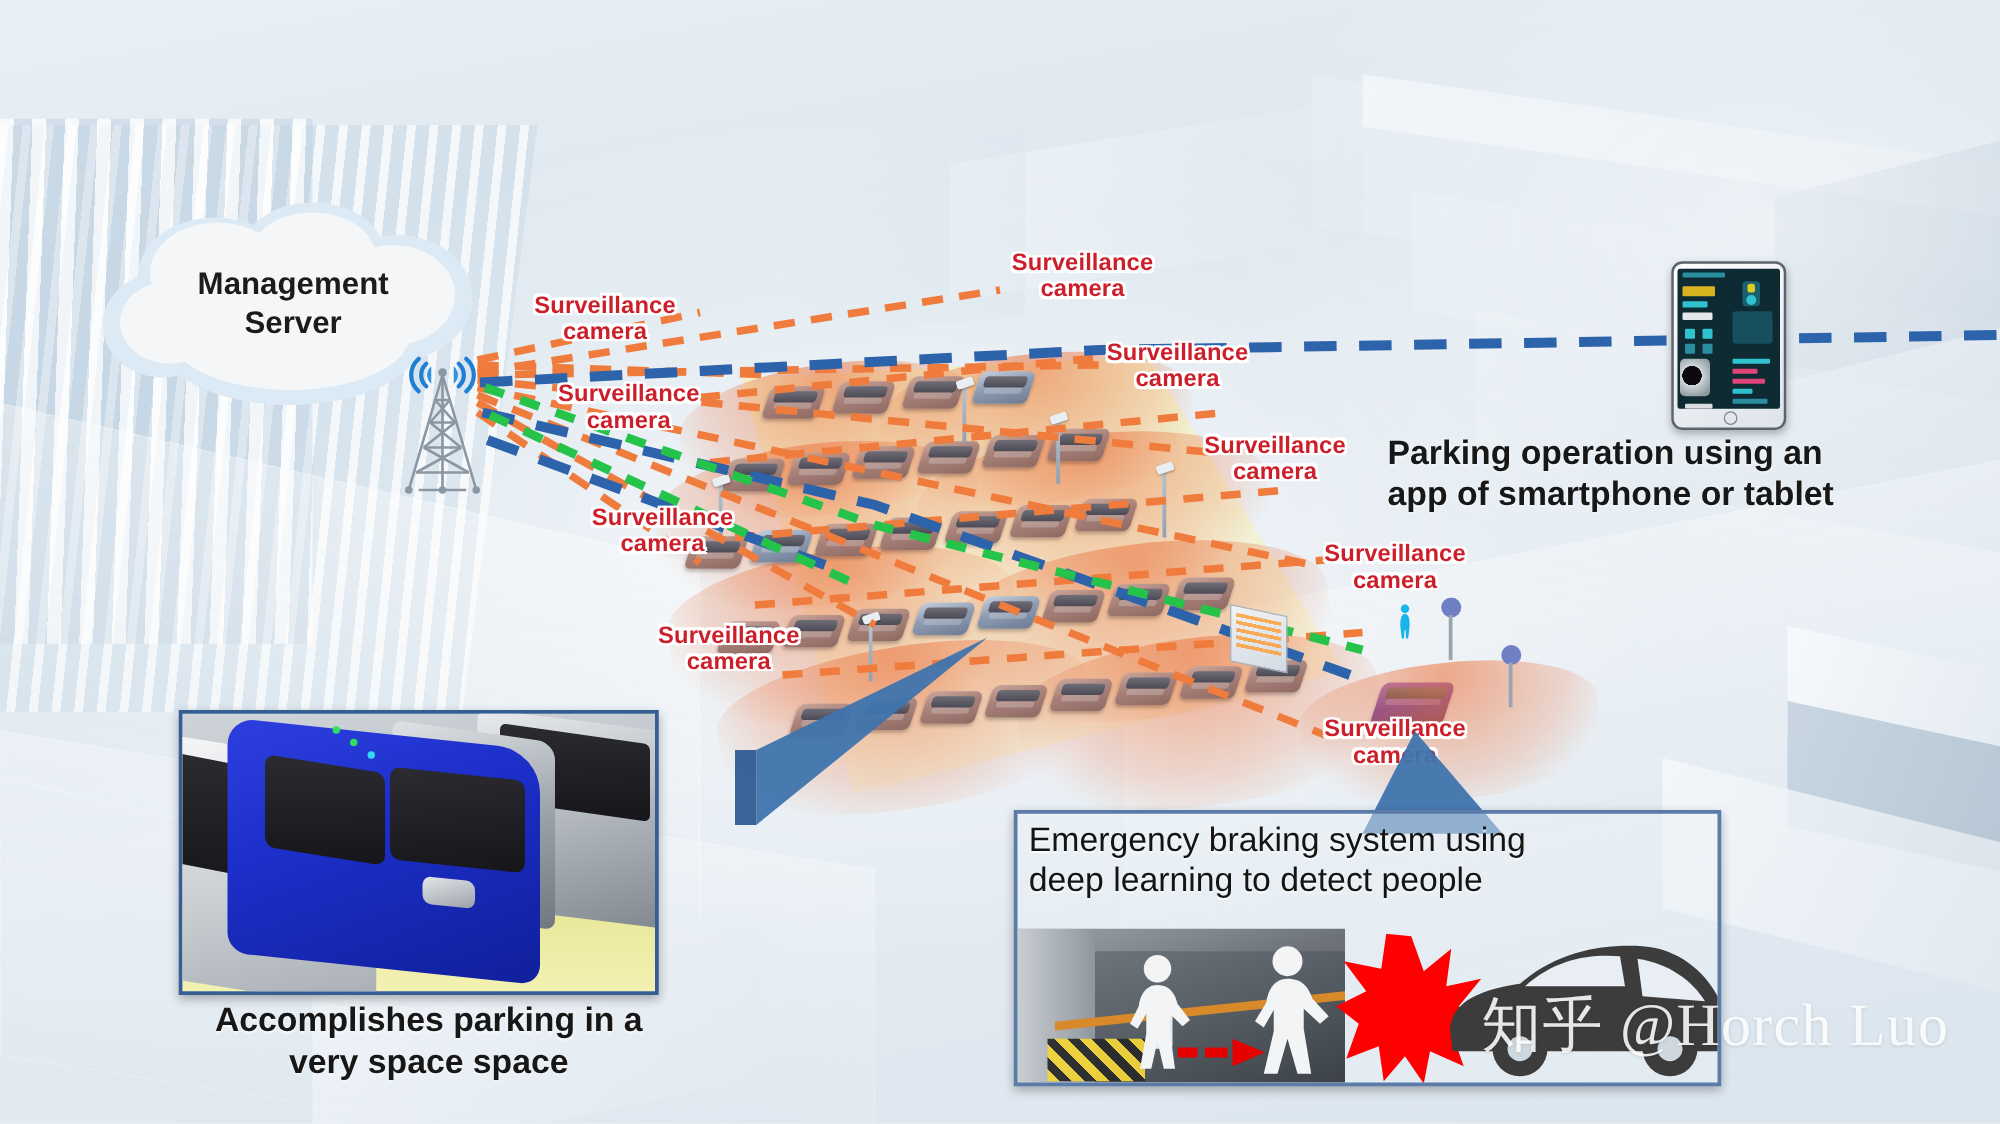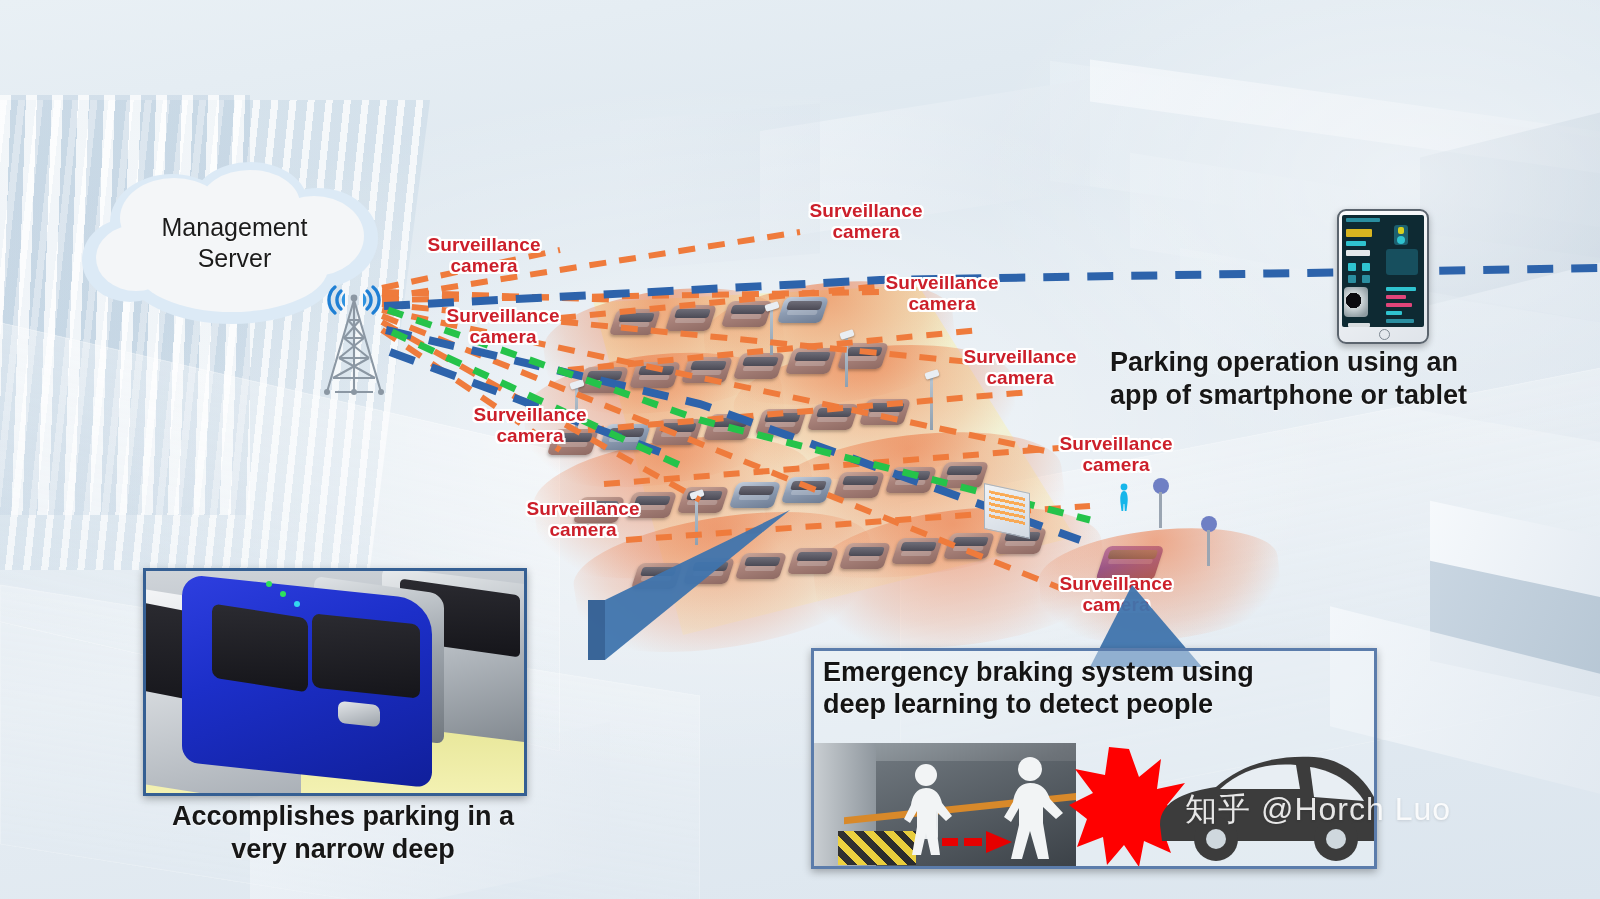--- a/index.html
+++ b/index.html
@@ -75,21 +75,21 @@
     text-shadow:0 1px 2px rgba(0,0,0,.35);
     white-space:pre-line;
   }
 
   
   #cloud{position:absolute;left:82px;top:160px;width:305px;height:170px;}
   #cloud svg{position:absolute;inset:0;}
   #cloud .label{
     position:absolute;left:0;right:0;top:52px;
     text-align:center;
-    font-size:25px;font-weight:normal;color:#1b1b1b;
+    font-size:25px;font-weight:bold;color:#1b1b1b;
     line-height:1.22;white-space:pre-line;
     text-shadow:0 1px 1px rgba(255,255,255,.9);
   }
 
   
   #tower{position:absolute;left:305px;top:282px;width:98px;height:115px;}
 
   
   #lot{position:absolute;left:515px;top:285px;width:560px;height:350px;}
   .lotfloor{
@@ -182,41 +182,41 @@
   #inset-left{left:143px;top:568px;width:378px;height:222px;}
   .lp-floor{position:absolute;left:0;bottom:0;width:100%;height:30%;
             background:linear-gradient(180deg,#e8e79a,#f3f1b2);}
   .lp-car{position:absolute;border-radius:9px 14px 8px 8px;}
   .lp-glass{position:absolute;background:linear-gradient(170deg,#2b2b31,#15151a);border-radius:5px;}
 
   
   #inset-right{left:811px;top:648px;width:560px;height:215px;border:3px solid #5b7cab;background:rgba(236,241,246,.45);}
   #inset-right .hdr{
     position:absolute;left:9px;top:6px;right:6px;
-    font-size:27px;font-weight:bold;color:#141414;line-height:1.18;
+    font-size:27px;font-weight:normal;color:#141414;line-height:1.18;
     white-space:pre-line;text-shadow:0 1px 1px rgba(255,255,255,.8);
   }
   #eb-photo{
     position:absolute;left:0;top:92px;width:262px;height:123px;
     background:linear-gradient(160deg,#9ba4aa 0%,#6d7379 45%,#494e54 100%);
     overflow:hidden;
   }
   .ped{position:absolute;}
   .burst{position:absolute;}
 
   
   .wedge{position:absolute;}
 
   
   #watermark{
     position:absolute;left:1185px;top:788px;
-    font-size:32px;color:rgba(255,255,255,.88);
+    font-size:48px;color:rgba(255,255,255,.88);
     letter-spacing:1px;white-space:nowrap;
     text-shadow:0 1px 3px rgba(0,0,0,.12);
-    font-family:Liberation Sans, sans-serif;
+    font-family:Liberation Serif, serif;
   }
 
   
   .ped-blue{position:absolute;}
   
   .signpost{position:absolute;}
 </style>
 </head>
 <body>
 
@@ -602,21 +602,21 @@
     <div class="lp-car" style="left:36px;top:16px;width:250px;height:188px;background:linear-gradient(155deg,#2e3fe0 0%,#1c2fc9 40%,#101f9a 100%);transform:skewY(6deg);border-radius:22px 34px 16px 16px;"></div>
     <div class="lp-glass" style="left:66px;top:40px;width:96px;height:74px;transform:skewY(9deg);border-radius:8px;"></div>
     <div class="lp-glass" style="left:166px;top:48px;width:108px;height:74px;transform:skewY(6deg);border-radius:8px;"></div>
     <div style="position:absolute;left:192px;top:132px;width:42px;height:22px;background:linear-gradient(160deg,#e4e7ea,#9aa1a8);border-radius:7px;transform:skewY(6deg);"></div>
     <div style="position:absolute;left:120px;top:10px;width:6px;height:6px;background:#2ee05c;border-radius:50%;"></div>
     <div style="position:absolute;left:134px;top:20px;width:6px;height:6px;background:#2ee05c;border-radius:50%;"></div>
     <div style="position:absolute;left:148px;top:30px;width:6px;height:6px;background:#33d8f0;border-radius:50%;"></div>
   </div>
 
   <div class="cap" style="left:128px;top:800px;width:430px;text-align:center;">Accomplishes parking in a
-very narrow deep</div>
+very space space</div>
 
   <svg class="wedge" style="left:1080px;top:585px;width:160px;height:85px;">
     <polygon points="52,0 122,82 10,82" fill="#3f74ad" opacity=".95"></polygon>
   </svg>
 
   <div class="inset" id="inset-right">
     <div class="hdr">Emergency braking system using
 deep learning to detect people</div>
 
     <div id="eb-photo">

